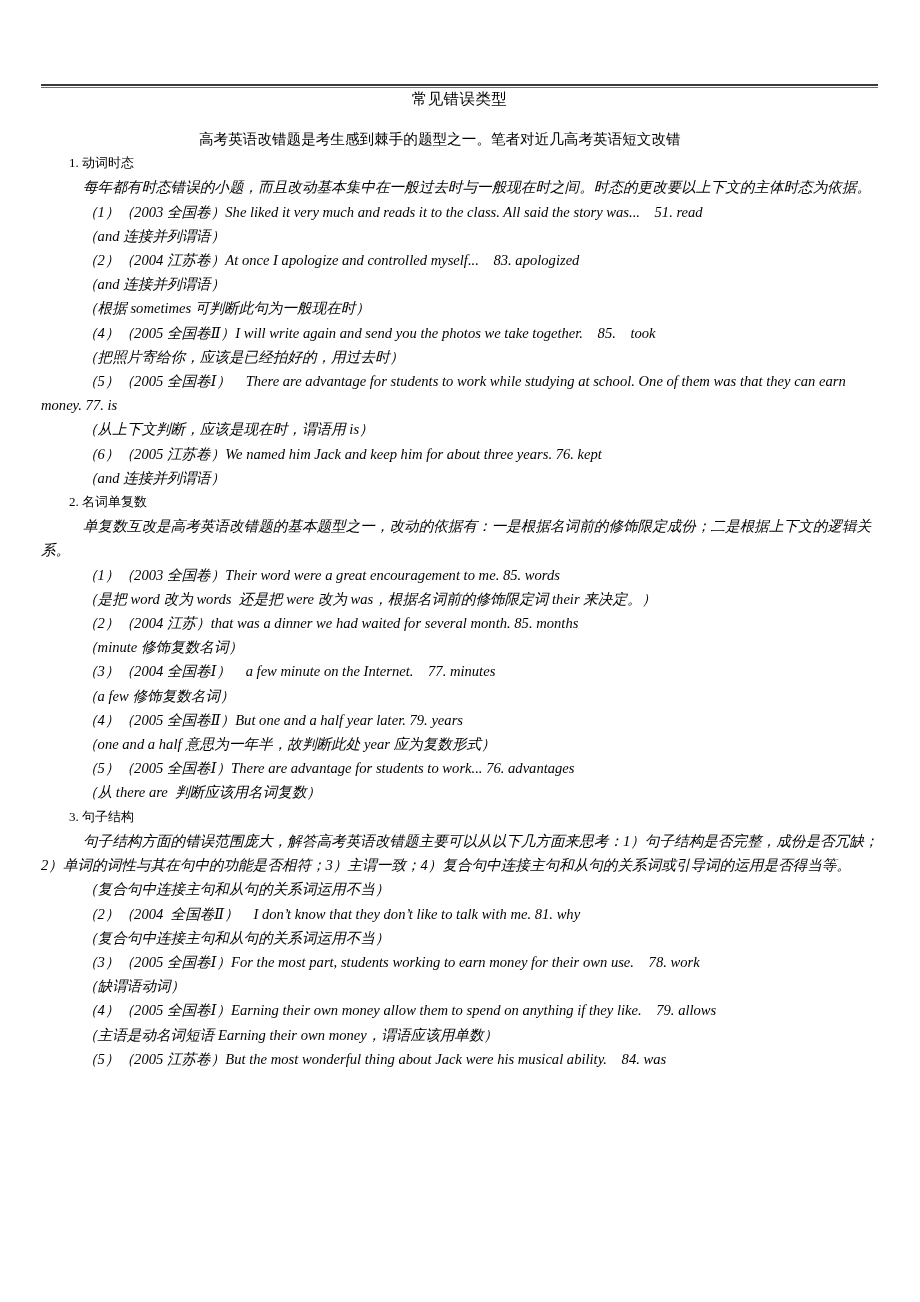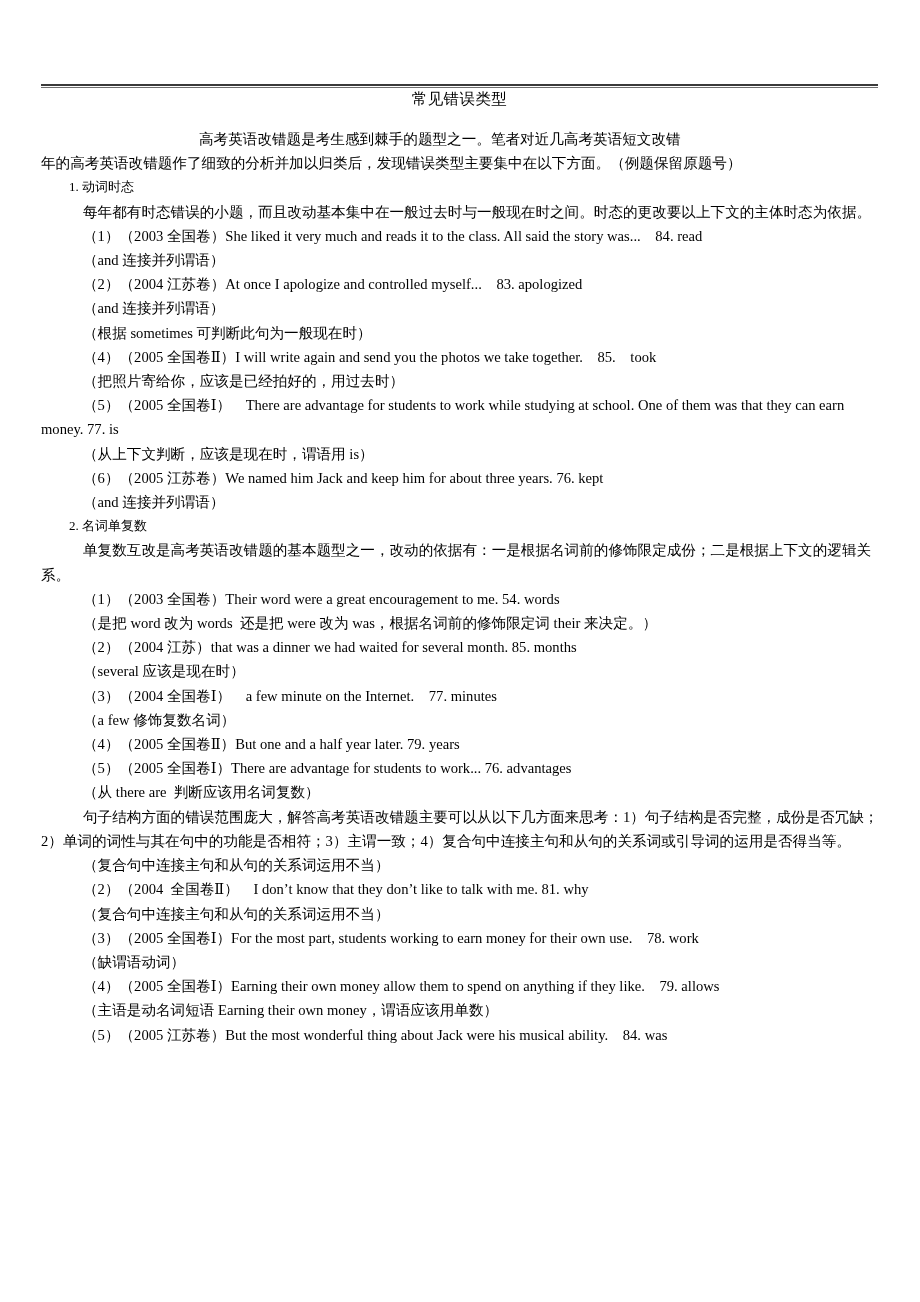--- a/index.html
+++ b/index.html
@@ -63,73 +63,75 @@
   p.ind-big{ text-indent: 158px; }  
 
   p.heading {
     text-indent: 28px;
     font-size: 13px;
     line-height: 24.2px;
   }
   
   p.wrap {
     text-indent: 42px;
+    font-style: italic;
   }
 </style>
 </head>
 <body>
 
 <div class="page">
 
   <div class="header-rule"></div>
 
   <div class="doc-title">常见错误类型</div>
 
   <div class="body-block">
 
     <p class="line ind-big">高考英语改错题是考生感到棘手的题型之一。笔者对近几高考英语短文改错</p>
-    <p class="line ind-0">年的高考英语改错题作了细致的分析并加以归类后，发现错误类型主要集中在以下方面。（例题保留原题号）</p>
 
     <p class="line heading">1. 动词时态</p>
     <p class="line wrap">每年都有时态错误的小题，而且改动基本集中在一般过去时与一般现在时之间。时态的更改要以上下文的主体时态为依据。</p>
 
-    <p class="line wrap">（1）（2003 全国卷）She liked it very much and reads it to the class. All said the story was...　84. read</p>
+    <p class="line wrap">（1）（2003 全国卷）She liked it very much and reads it to the class. All said the story was...　51. read</p>
     <p class="line wrap">（and 连接并列谓语）</p>
 
     <p class="line wrap">（2）（2004 江苏卷）At once I apologize and controlled myself...　83. apologized</p>
     <p class="line wrap">（and 连接并列谓语）</p>
 
     <p class="line wrap">（根据 sometimes 可判断此句为一般现在时）</p>
 
     <p class="line wrap">（4）（2005 全国卷Ⅱ）I will write again and send you the photos we take together.　85.　took</p>
     <p class="line wrap">（把照片寄给你，应该是已经拍好的，用过去时）</p>
 
     <p class="line wrap">（5）（2005 全国卷Ⅰ）　There are advantage for students to work while studying at school. One of them was that they can earn money. 77. is</p>
     <p class="line wrap">（从上下文判断，应该是现在时，谓语用 is）</p>
 
     <p class="line wrap">（6）（2005 江苏卷）We named him Jack and keep him for about three years. 76. kept</p>
     <p class="line wrap">（and 连接并列谓语）</p>
 
     <p class="line heading">2. 名词单复数</p>
     <p class="line wrap">单复数互改是高考英语改错题的基本题型之一，改动的依据有：一是根据名词前的修饰限定成份；二是根据上下文的逻辑关系。</p>
 
-    <p class="line wrap">（1）（2003 全国卷）Their word were a great encouragement to me. 54. words</p>
+    <p class="line wrap">（1）（2003 全国卷）Their word were a great encouragement to me. 85. words</p>
     <p class="line wrap">（是把 word 改为 words  还是把 were 改为 was，根据名词前的修饰限定词 their 来决定。）</p>
 
     <p class="line wrap">（2）（2004 江苏）that was a dinner we had waited for several month. 85. months</p>
-    <p class="line wrap">（several 应该是现在时）</p>
+    <p class="line wrap">（minute 修饰复数名词）</p>
 
     <p class="line wrap">（3）（2004 全国卷Ⅰ）　a few minute on the Internet.　77. minutes</p>
     <p class="line wrap">（a few 修饰复数名词）</p>
 
     <p class="line wrap">（4）（2005 全国卷Ⅱ）But one and a half year later. 79. years</p>
+    <p class="line wrap">（one and a half 意思为一年半，故判断此处 year 应为复数形式）</p>
 
     <p class="line wrap">（5）（2005 全国卷Ⅰ）There are advantage for students to work... 76. advantages</p>
     <p class="line wrap">（从 there are  判断应该用名词复数）</p>
 
+    <p class="line heading">3. 句子结构</p>
     <p class="line wrap">句子结构方面的错误范围庞大，解答高考英语改错题主要可以从以下几方面来思考：1）句子结构是否完整，成份是否冗缺；2）单词的词性与其在句中的功能是否相符；3）主谓一致；4）复合句中连接主句和从句的关系词或引导词的运用是否得当等。</p>
 
     <p class="line wrap">（复合句中连接主句和从句的关系词运用不当）</p>
 
     <p class="line wrap">（2）（2004  全国卷Ⅱ）　I don’t know that they don’t like to talk with me. 81. why</p>
     <p class="line wrap">（复合句中连接主句和从句的关系词运用不当）</p>
 
     <p class="line wrap">（3）（2005 全国卷Ⅰ）For the most part, students working to earn money for their own use.　78. work</p>
     <p class="line wrap">（缺谓语动词）</p>
 

